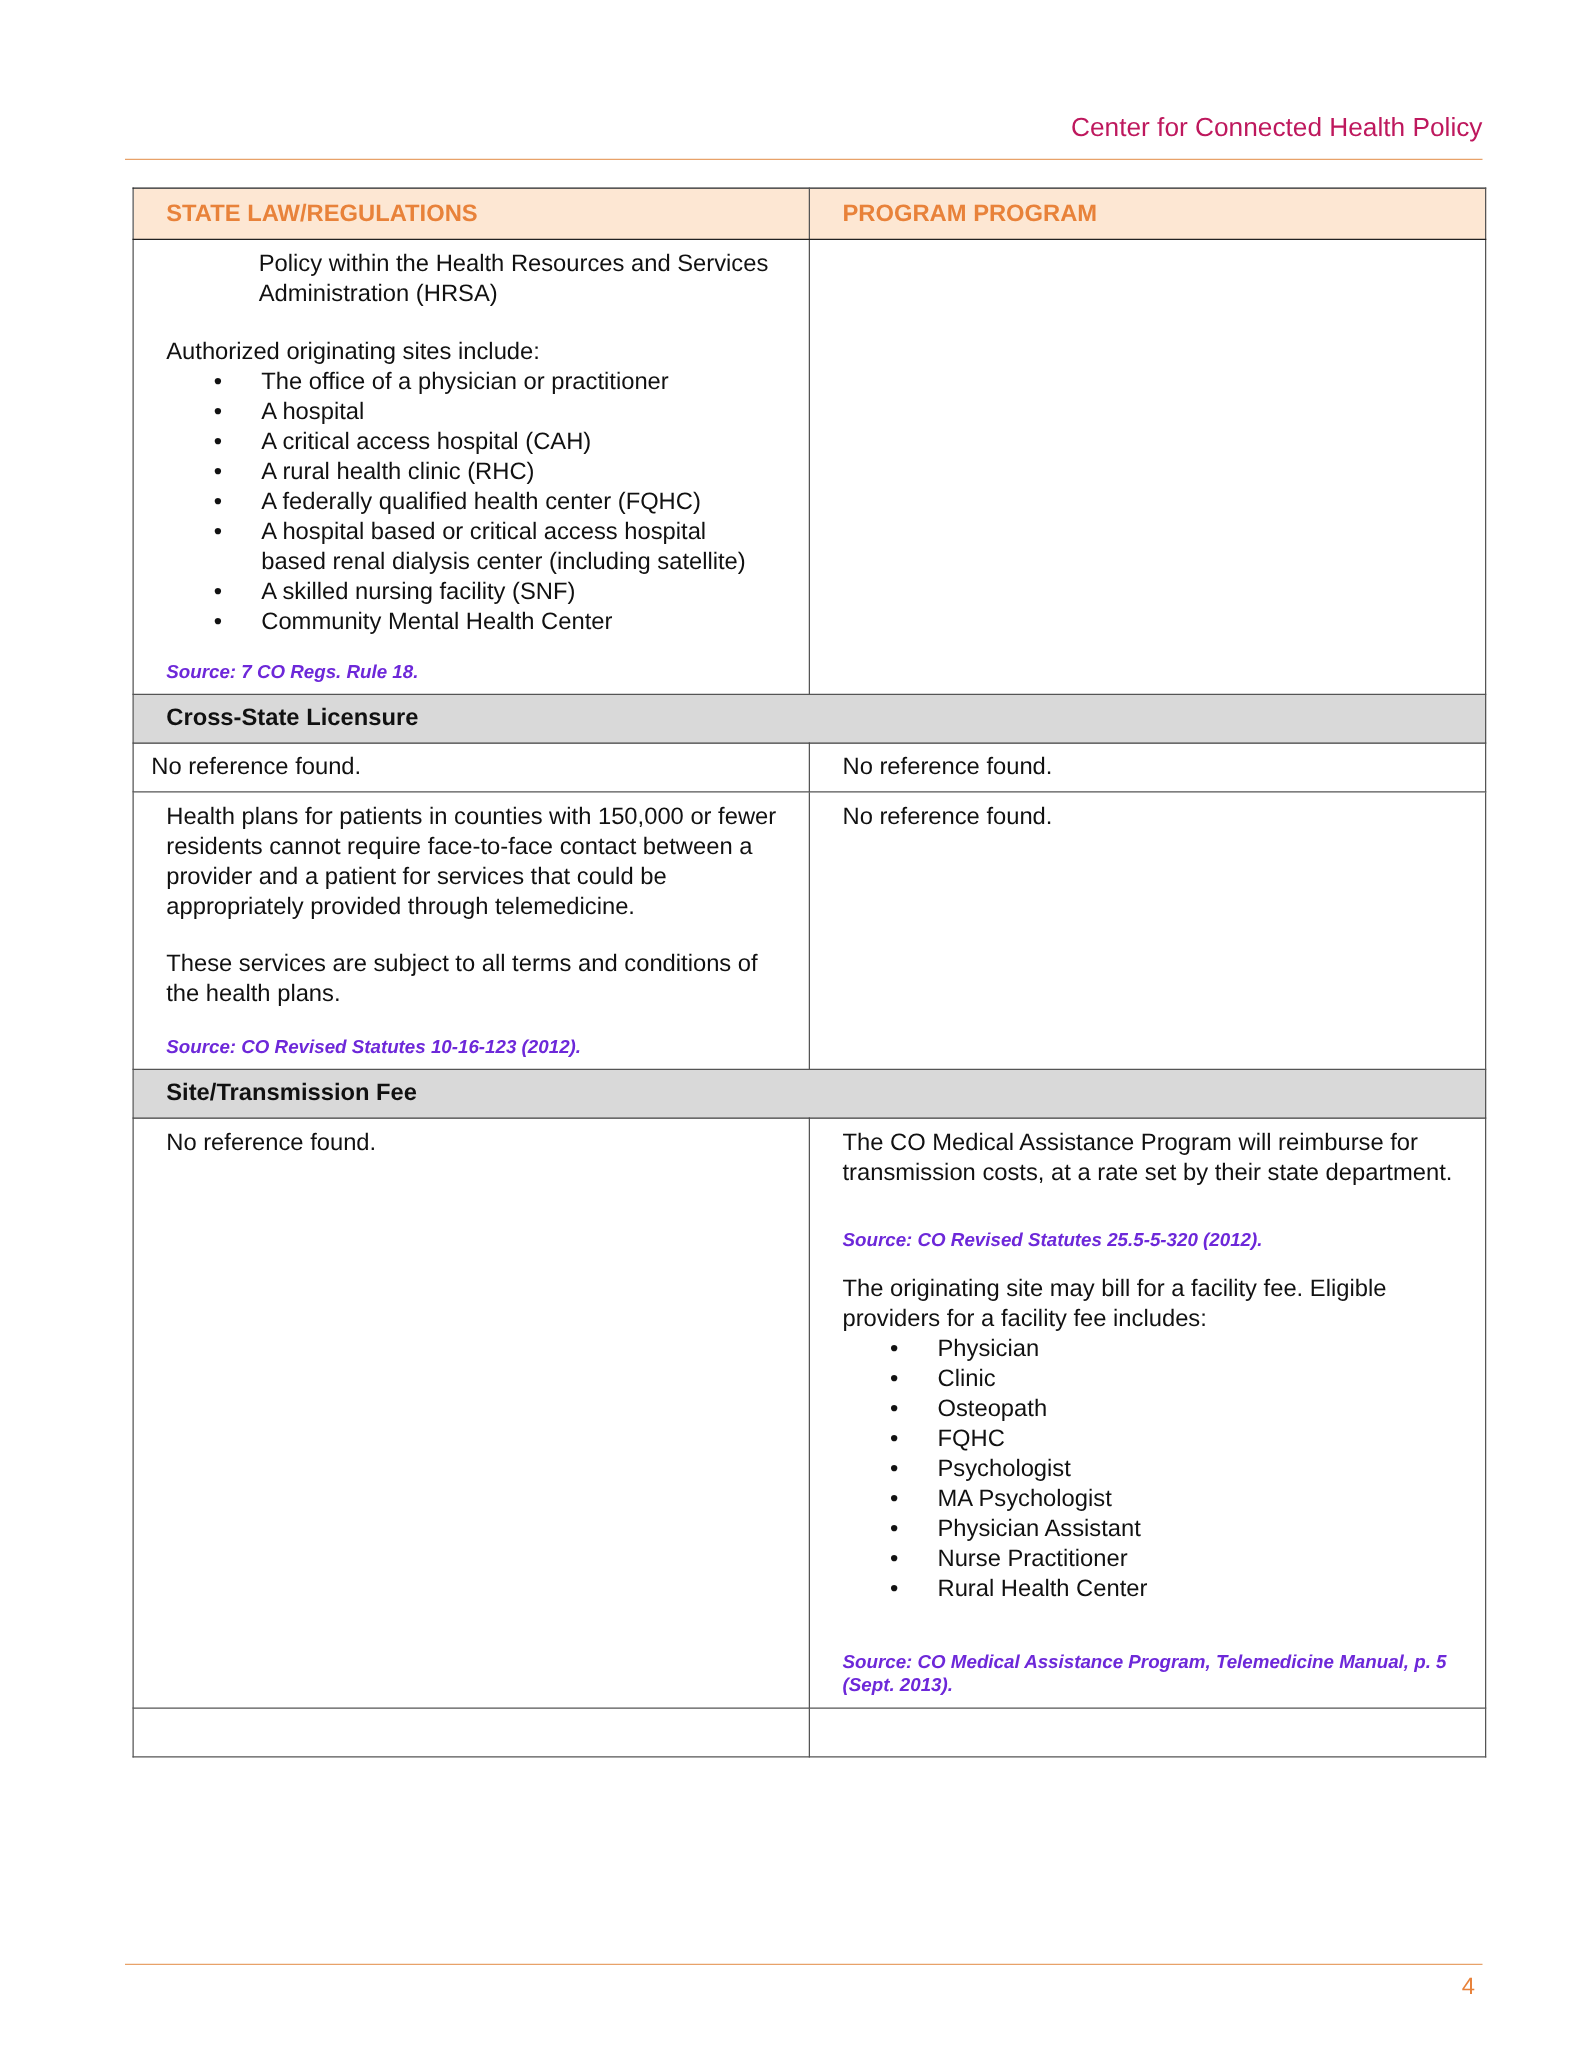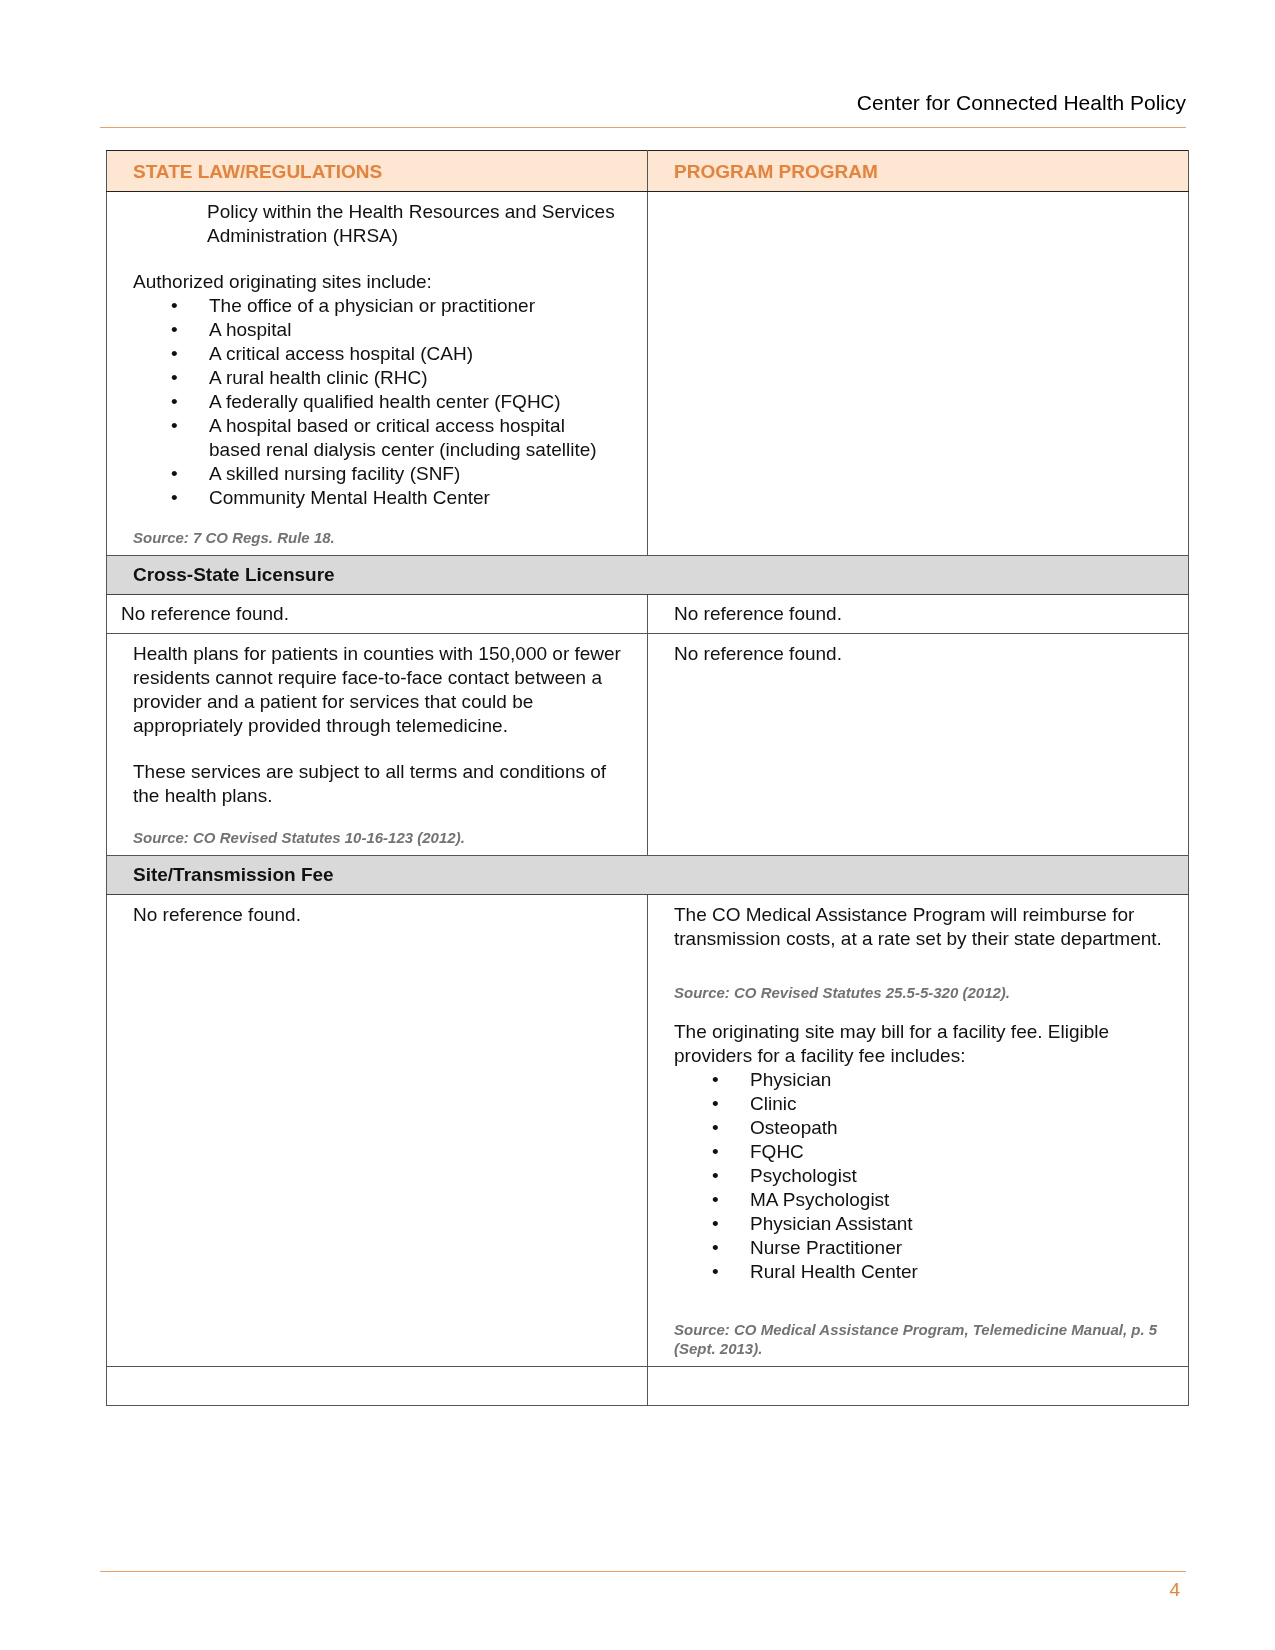--- a/index.html
+++ b/index.html
@@ -2,21 +2,21 @@
 <html><head>
 <meta charset="utf-8">
 <style>
   html, body { margin: 0; padding: 0; background: #ffffff; }
   body {
     width: 1275px; height: 1650px; position: relative; overflow: hidden;
     font-family: "Liberation Sans", sans-serif; color: #111111;
   }
   .page-header {
     position: absolute; left: 100px; top: 90px; width: 1086px;
-    text-align: right; color: #000000; font-size: 21px; line-height: 26px;
+    text-align: right; color: #be185d; font-size: 21px; line-height: 26px;
   }
   .header-rule {
     position: absolute; left: 100px; top: 127px; width: 1086px; height: 0;
     border-top: 1.5px solid #e8a26a;
   }
   .footer-rule {
     position: absolute; left: 100px; top: 1571px; width: 1086px; height: 0;
     border-top: 1.5px solid #e8a26a;
   }
   .page-number {
@@ -37,21 +37,21 @@
   tr.head th {
     background: #fde7d3; color: #e8823a; font-weight: bold;
     height: 38px; vertical-align: middle; padding-top: 2px;
     border-top: 1.5px solid #222; border-bottom: 1.5px solid #222;
   }
   tr.section td {
     background: #d9d9d9; font-weight: bold; height: 38px;
     vertical-align: middle; border-top: 1.5px solid #444; border-bottom: 1.5px solid #444;
   }
   .source {
-    color: #737373; font-style: italic; font-weight: bold;
+    color: #6d28d9; font-style: italic; font-weight: bold;
     font-size: 15px; line-height: 19px; margin: 14px 0 8px 0;
   }
   .para { margin: 0; }
   .para + .para { margin-top: 22px; }
   ul.bullets { margin: 0; padding: 0; list-style: none; }
   ul.bullets li { position: relative; padding-left: 76px; }
   ul.bullets li::before {
     content: "\2022"; position: absolute; left: 38px; top: 0; font-size: 19px;
   }
   .indent { padding-left: 74px; margin: 0; }

